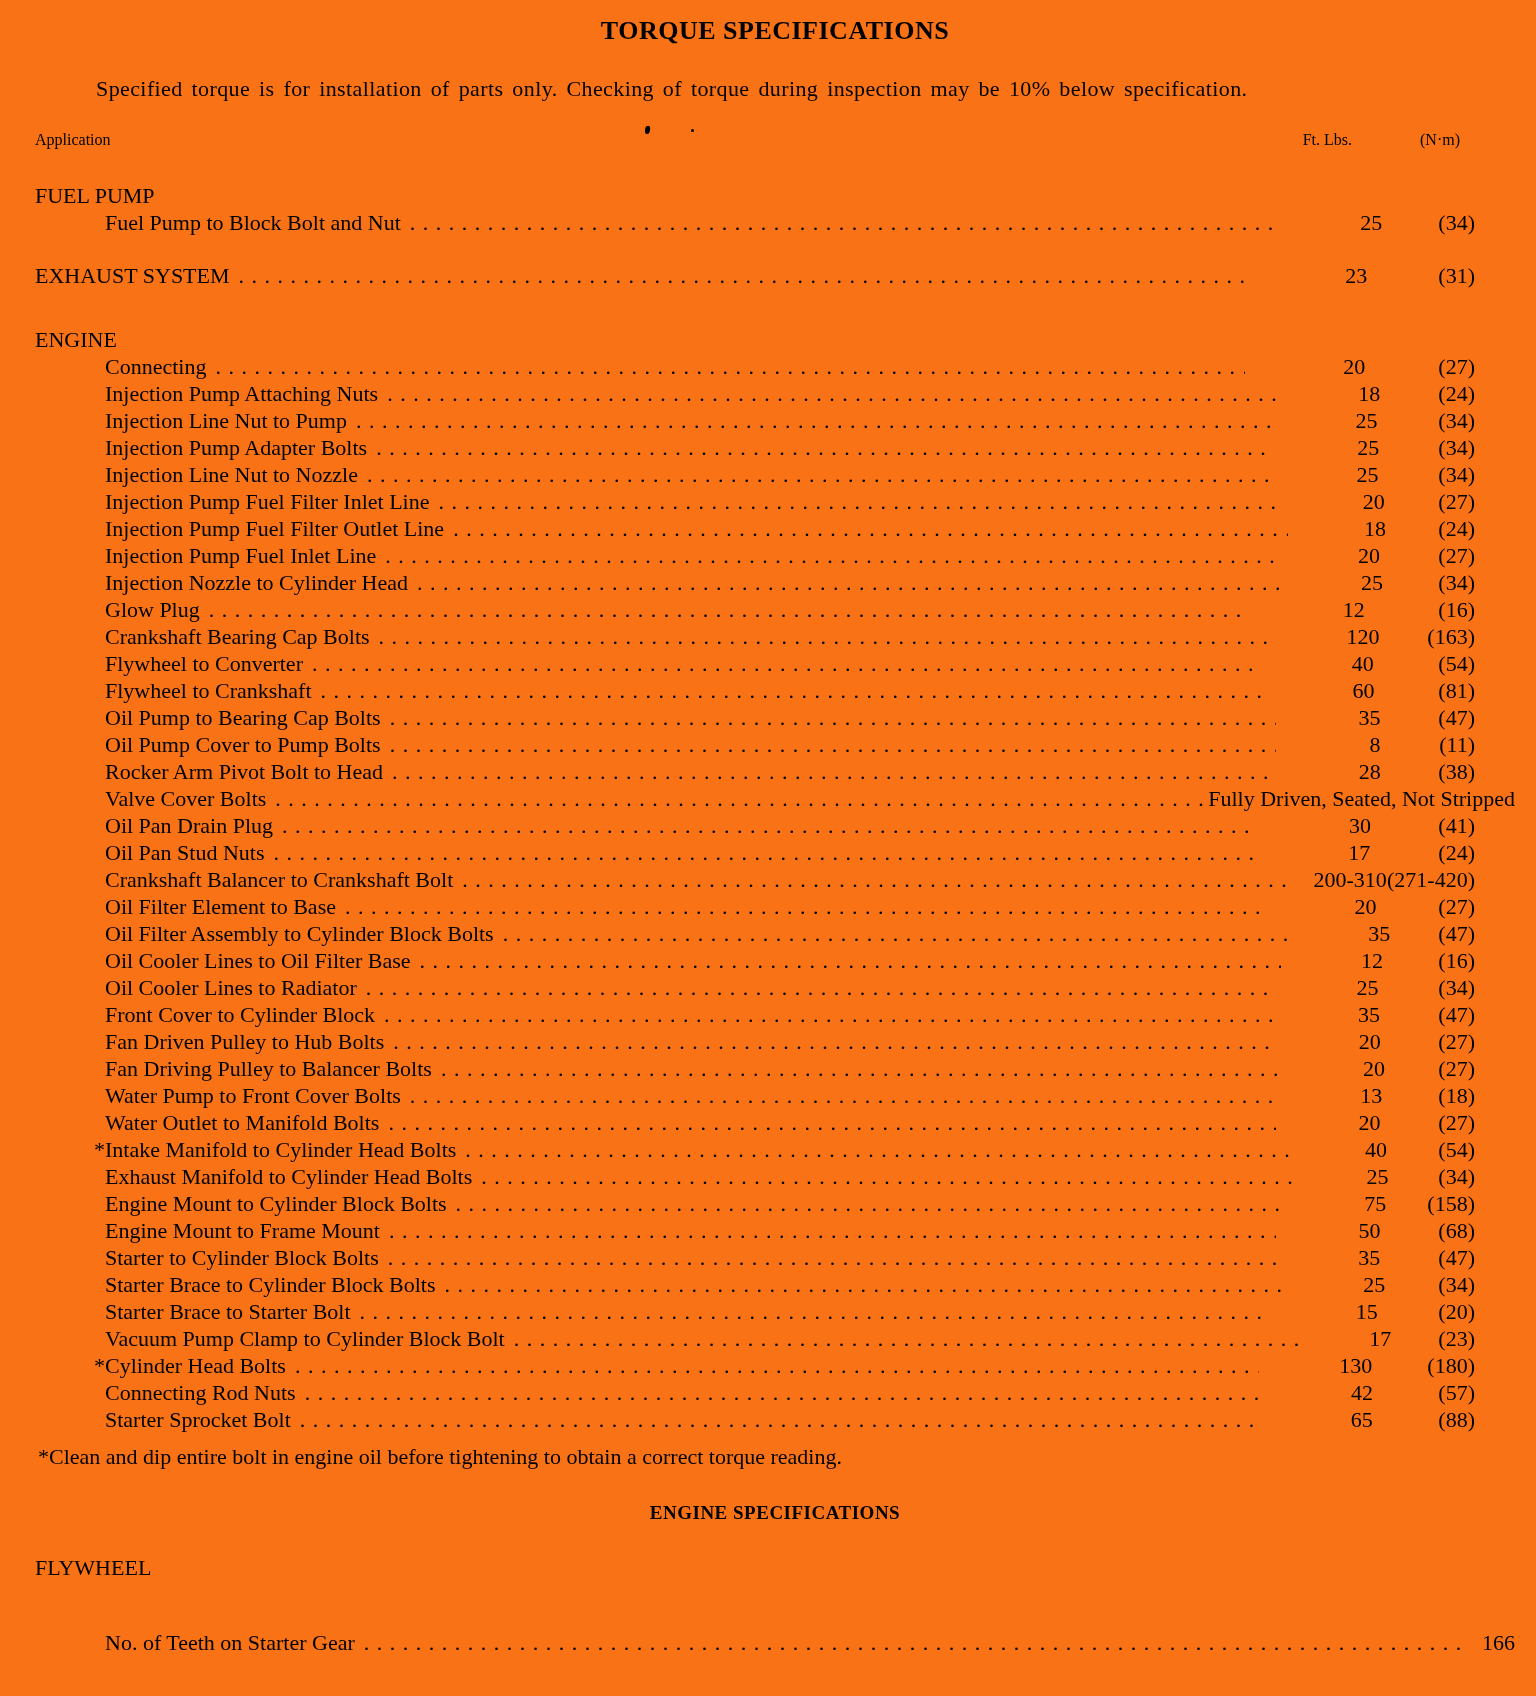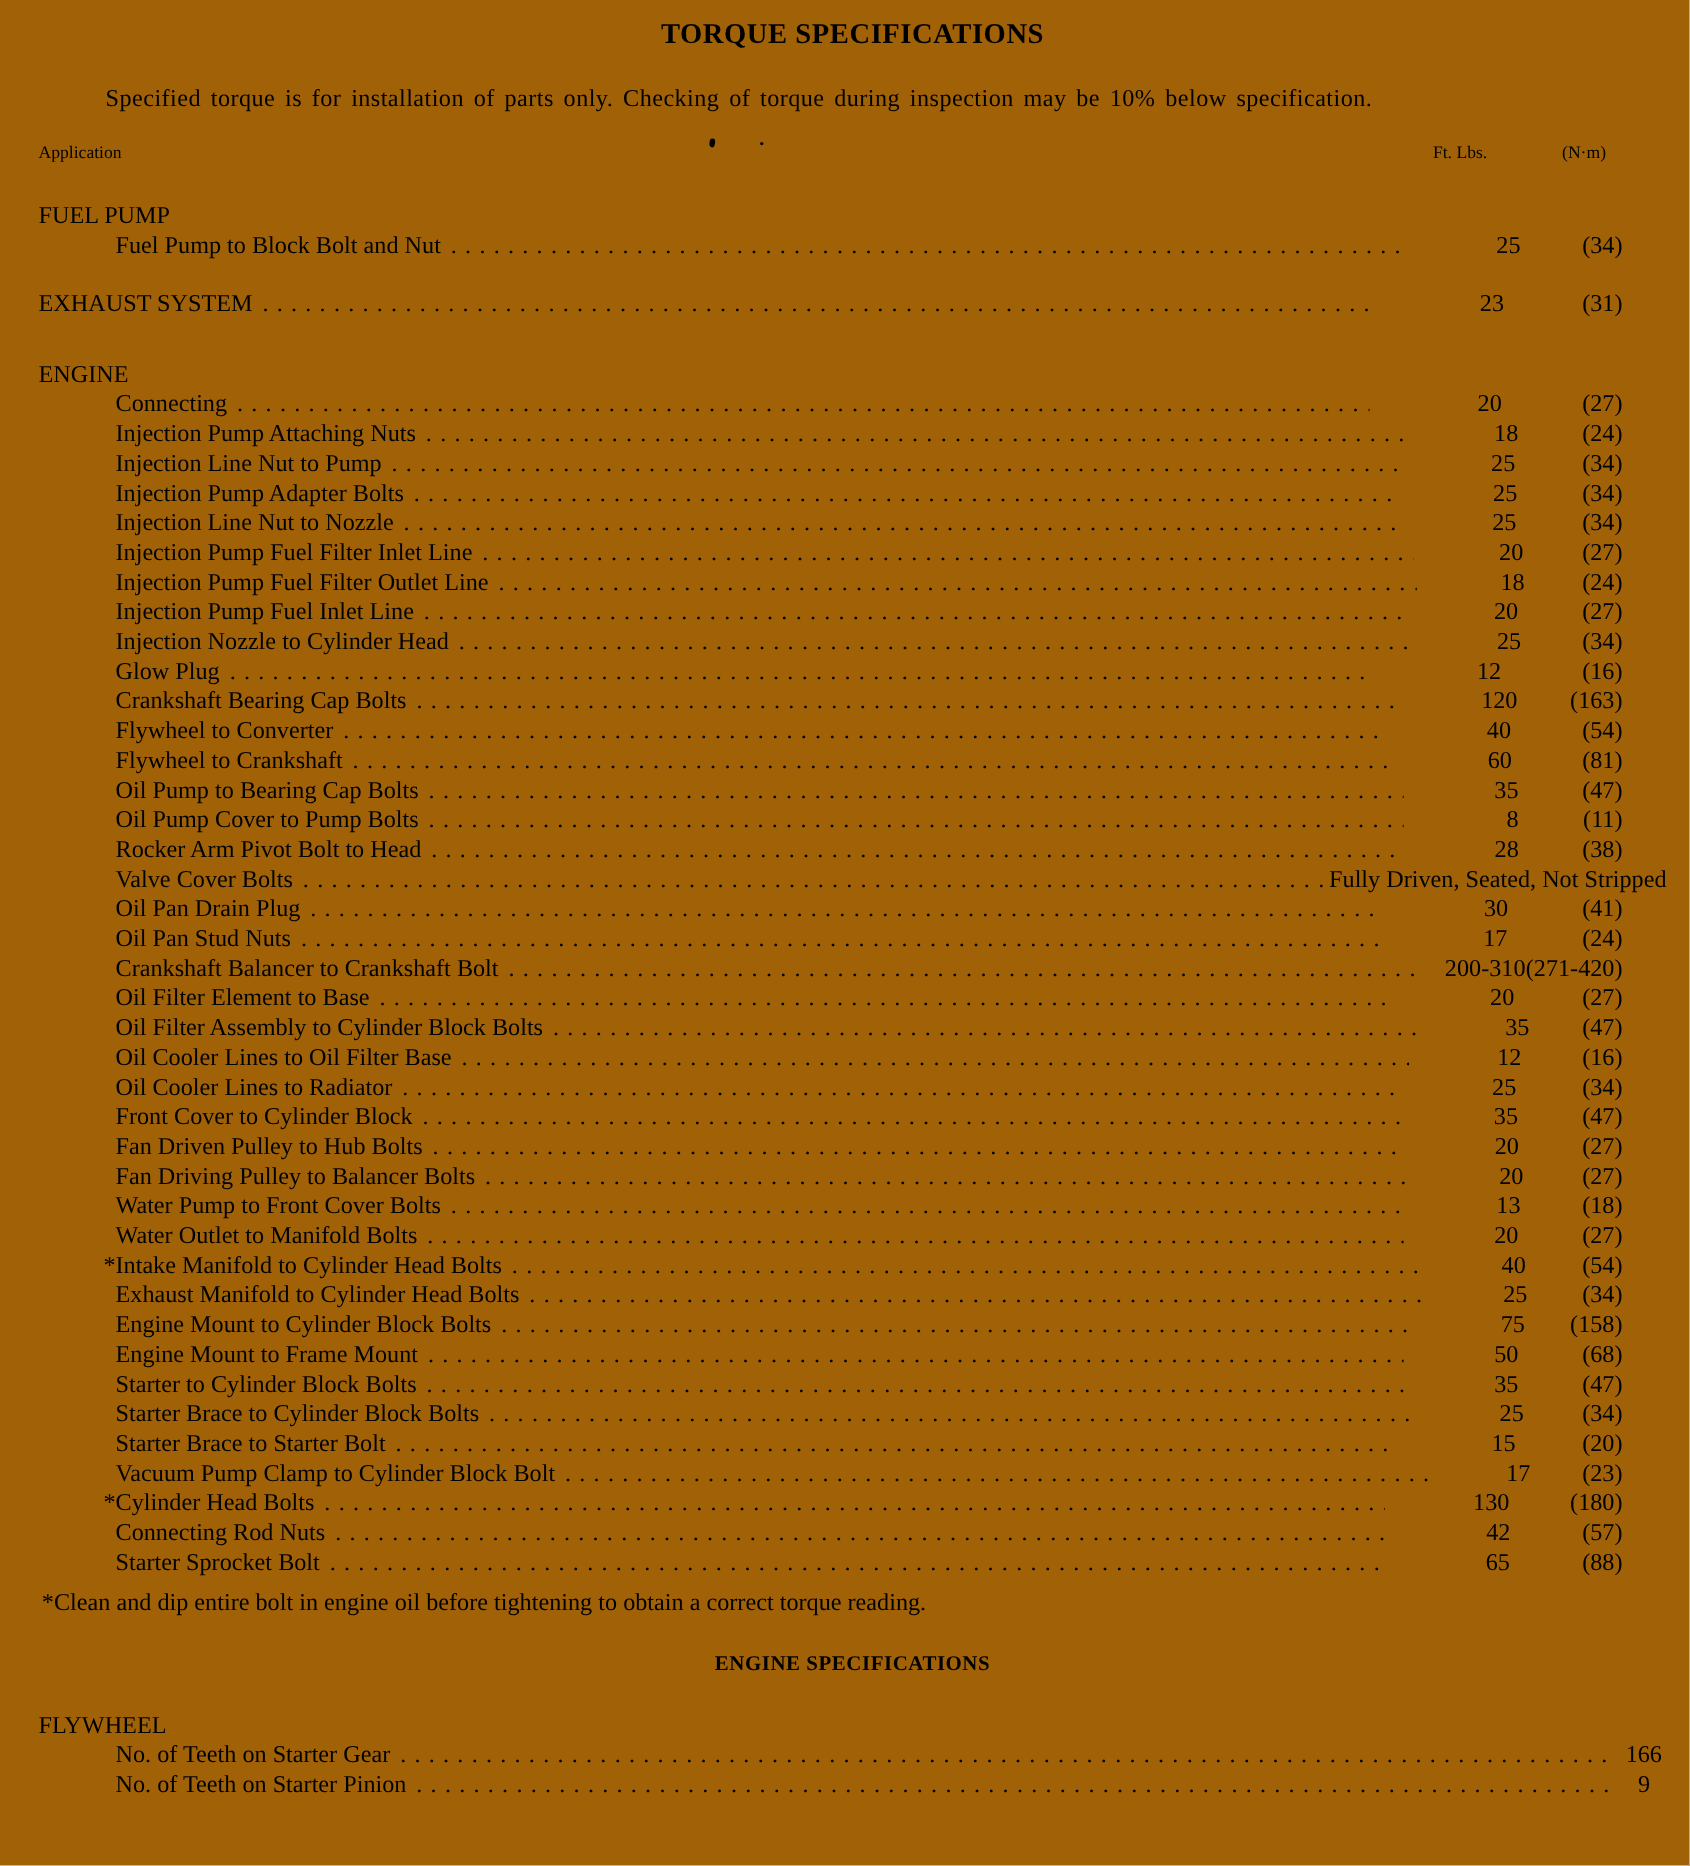--- a/index.html
+++ b/index.html
@@ -1,20 +1,20 @@
 <!DOCTYPE html>
 <html><head>
 <meta charset="utf-8">
 <style>
   html,body { margin:0; padding:0; background:#e8e8e8; }
   .page {
     position:relative;
     width:1536px; height:1696px;
     margin:0 auto;
-    background:#a16207;
+    background:#f97316;
     color:#000;
     font-family:"Liberation Serif", serif;
     font-size:22px;
     box-sizing:border-box;
     padding:16px 21px 0 35px;
     overflow:hidden;
   }
   .doc-title {
     text-align:center;
     font-weight:bold;
@@ -59,21 +59,21 @@
     white-space:nowrap;
     margin:0 4px 0 9px;
   }
   .leader::after {
     word-spacing:2px;
     content:". . . . . . . . . . . . . . . . . . . . . . . . . . . . . . . . . . . . . . . . . . . . . . . . . . . . . . . . . . . . . . . . . . . . . . . . . . . . . . . . . . . . . . . . . . . . . . . . . . . . . . . . . . . . . . . . . . . .";
   }
   .ft { width:170px; text-align:right; white-space:nowrap; }
   .nm { width:160px; text-align:right; white-space:nowrap; margin-right:40px; }
   .note { text-align:center; white-space:nowrap; }
-  .val { width:56px; text-align:center; white-space:nowrap; }
+  .val { width:56px; text-align:right; white-space:nowrap;margin-top:48px; }
   .footnote {
     margin:10px 0 0 3px;
     line-height:27px;
     white-space:nowrap;
   }
   .doc-title2 {
     text-align:center;
     font-weight:bold;
     font-size:19px;
     line-height:27px;

